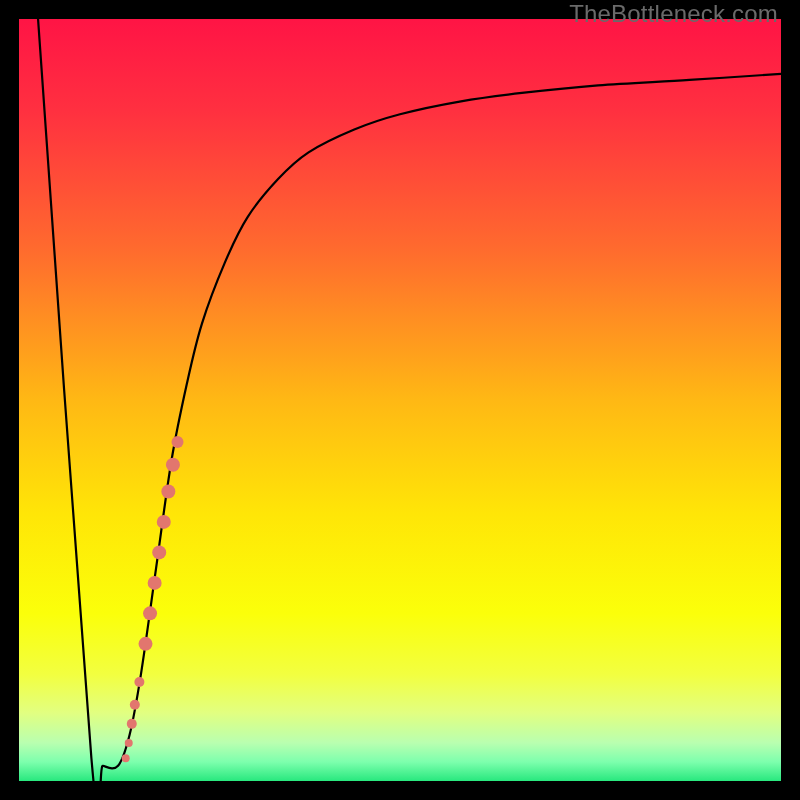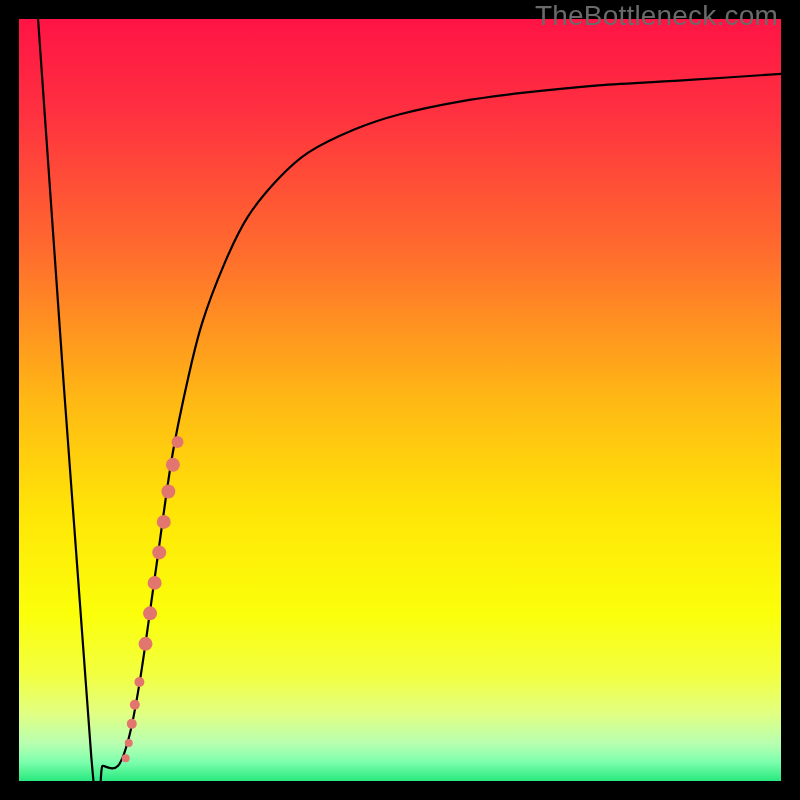--- a/index.html
+++ b/index.html
@@ -32,21 +32,21 @@
   svg.overlay {
     position: absolute;
     inset: 0;
     width: 762px;
     height: 762px;
   }
   .watermark {
     position: absolute;
     top: 0px;
     right: 22px;
-    font-size: 28px;
+    font-size: 24px;
     font-weight: 500;
     color: #6a6a6a;
     letter-spacing: 0.2px;
     user-select: none;
   }
 </style>
 </head>
 <body>
 
 <div class="frame">

